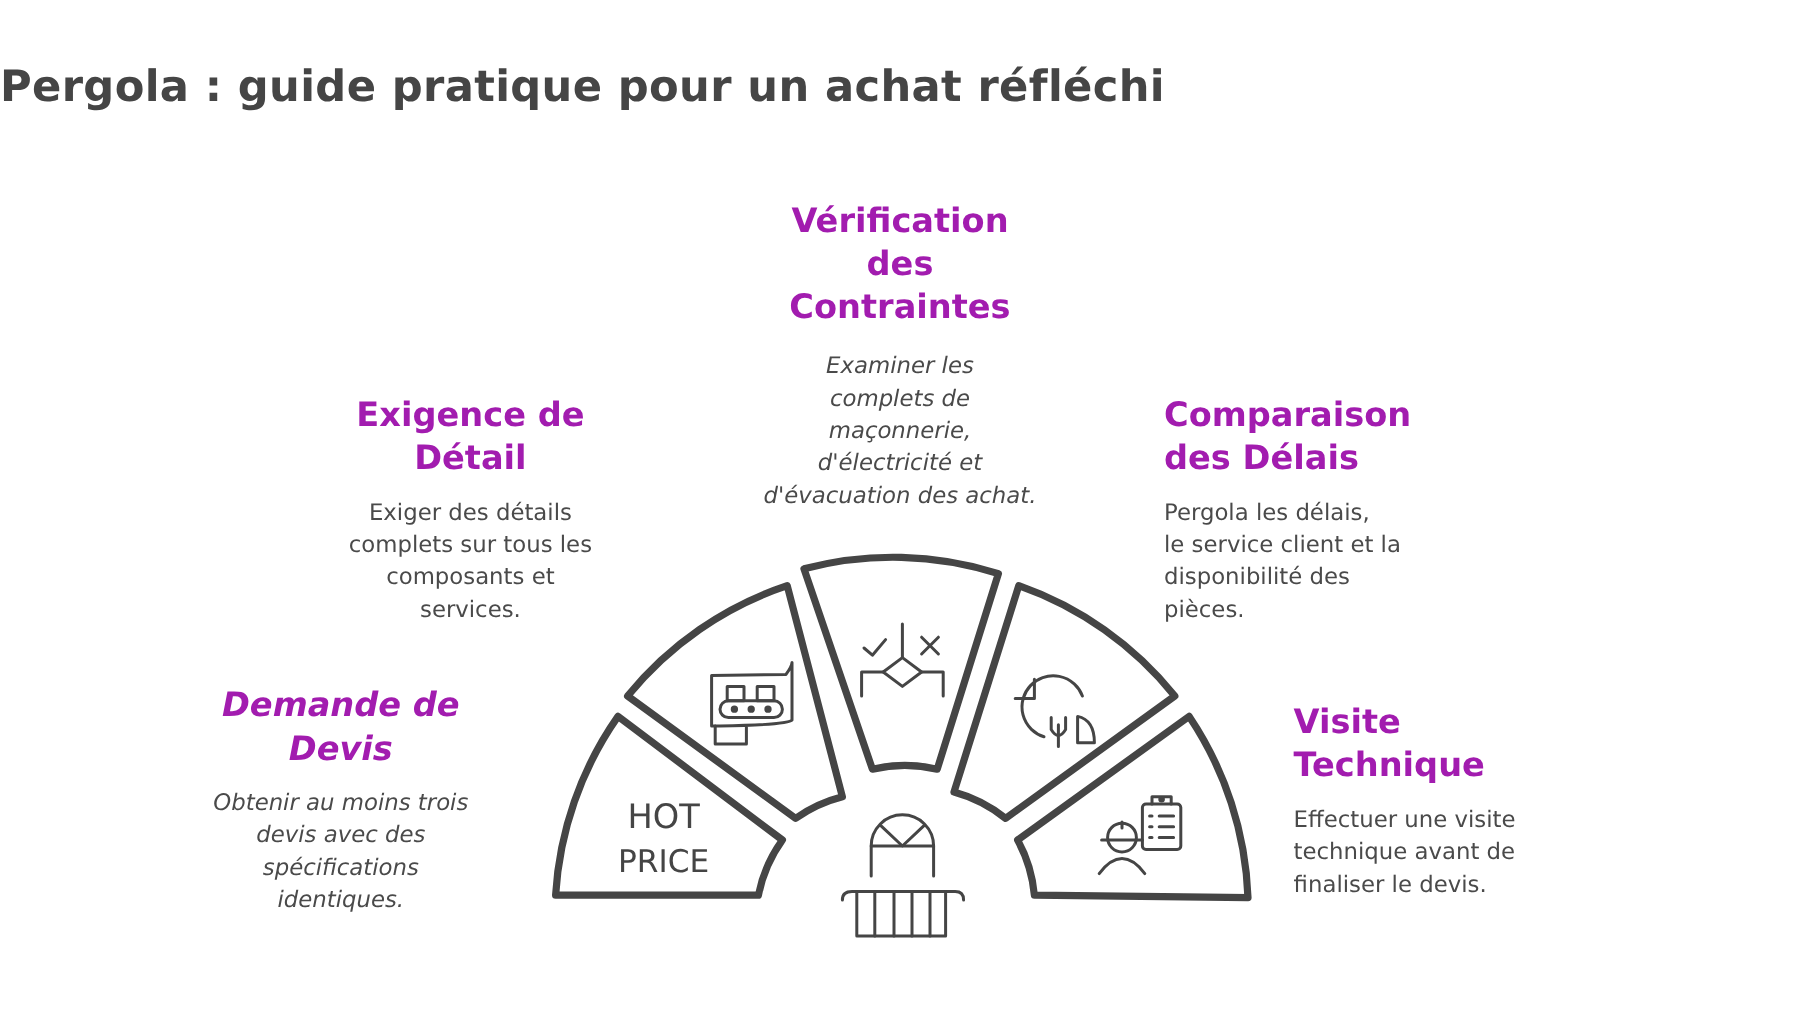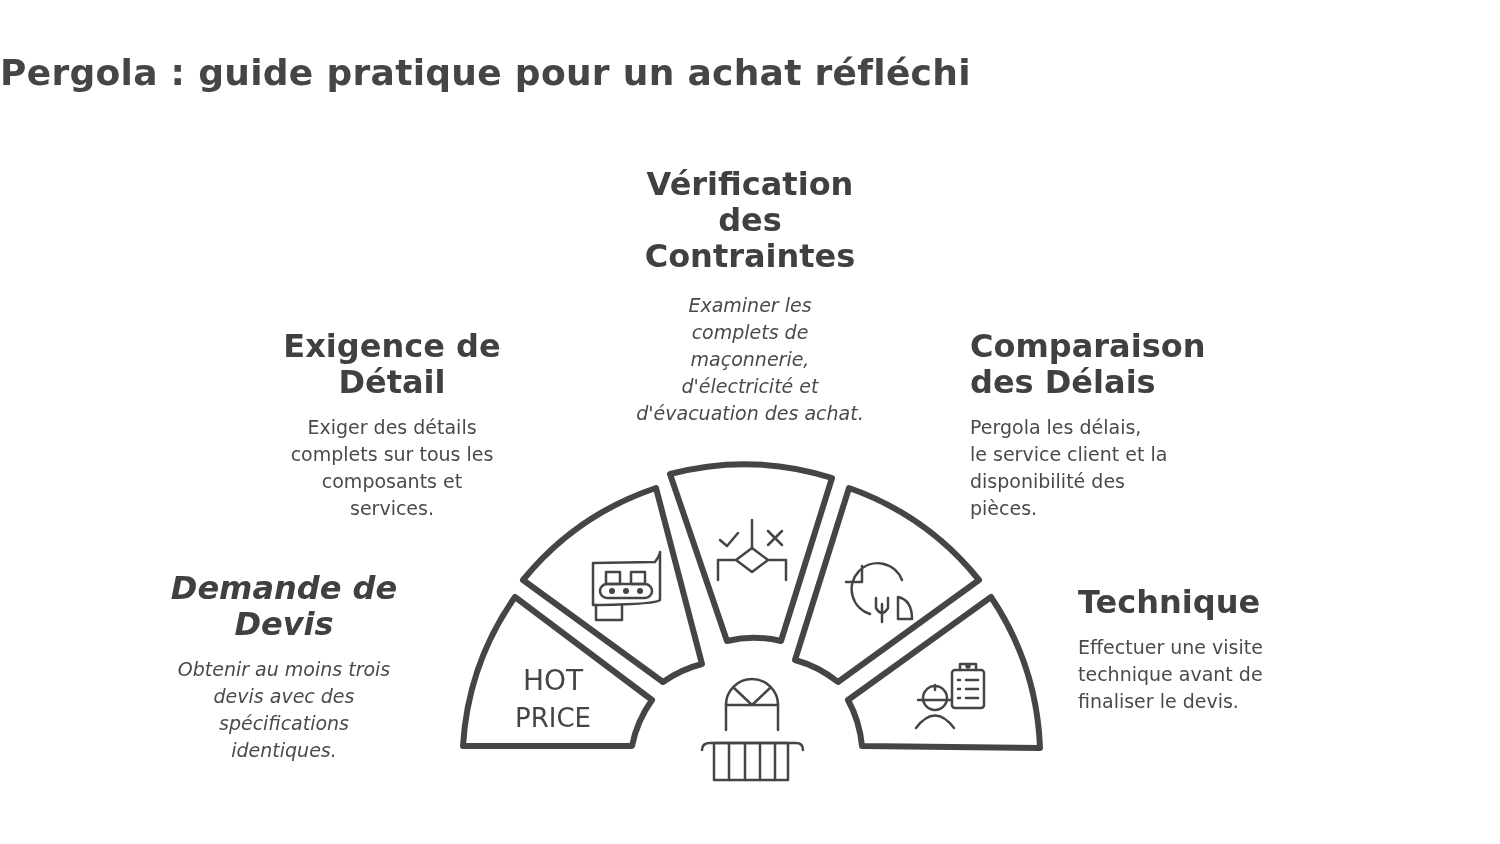--- a/index.html
+++ b/index.html
@@ -1,21 +1,21 @@
 <!DOCTYPE html>
 <html><head>
 <meta charset="utf-8">
 <style>
   html, body { margin:0; padding:0; background:#ffffff; }
   body { width:1500px; height:844px; position:relative; overflow:hidden;
          font-family:"DejaVu Sans", sans-serif; color:#454545; }
   .title { position:absolute; left:0; top:52px; width:1500px; text-align:left;
            font-size:36px; font-weight:bold; color:#454545; letter-spacing:0.3px; }
   .block { position:absolute; }
-  .block .head { font-size:32px; font-weight:bold; line-height:36px; color:#404040; }
+  .block .head { font-size:28px; font-weight:bold; line-height:36px; color:#a21caf; }
   .block .desc { font-size:19px; line-height:27px; color:#4a4a4a; margin-top:14px; }
   .right-align { text-align:center; }
   .left-align { text-align:left; }
   .center-align { text-align:center; }
   svg.diagram { position:absolute; left:0; top:0; }
 </style>
 </head>
 <body>
 
 <div class="title">Pergola : guide pratique pour un achat réfléchi</div>
@@ -69,20 +69,21 @@
   <div class="desc">
     <div>Obtenir au moins trois</div>
     <div>devis avec des</div>
     <div>spécifications</div>
     <div>identiques.</div>
   </div>
 </div>
 
 <div class="block left-align" style="left:1078px; top:584px; width:260px;">
   <div class="head">
+    <div>Visite</div>
     <div>Technique</div>
   </div>
   <div class="desc">
     <div>Effectuer une visite</div>
     <div>technique avant de</div>
     <div>finaliser le devis.</div>
   </div>
 </div>
 
 <svg class="diagram" width="1500" height="844" viewBox="0 0 1500 844">

